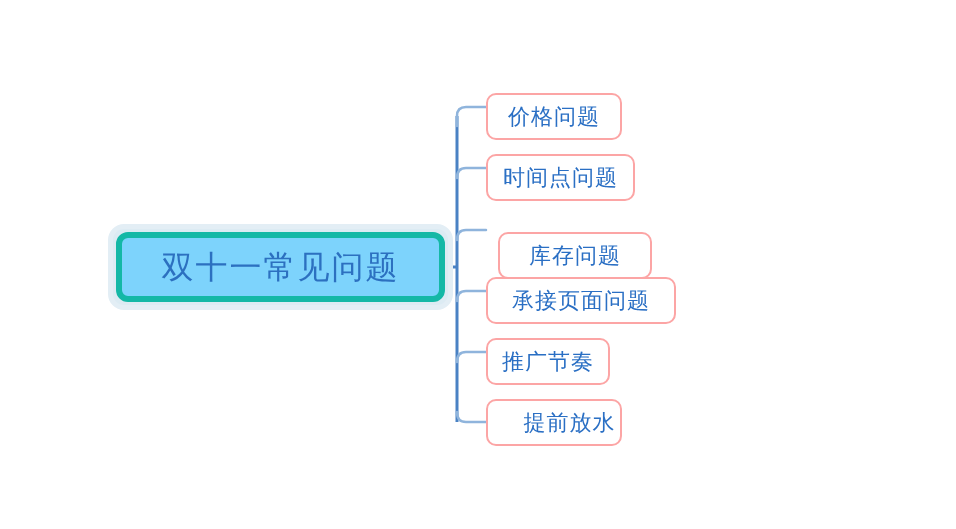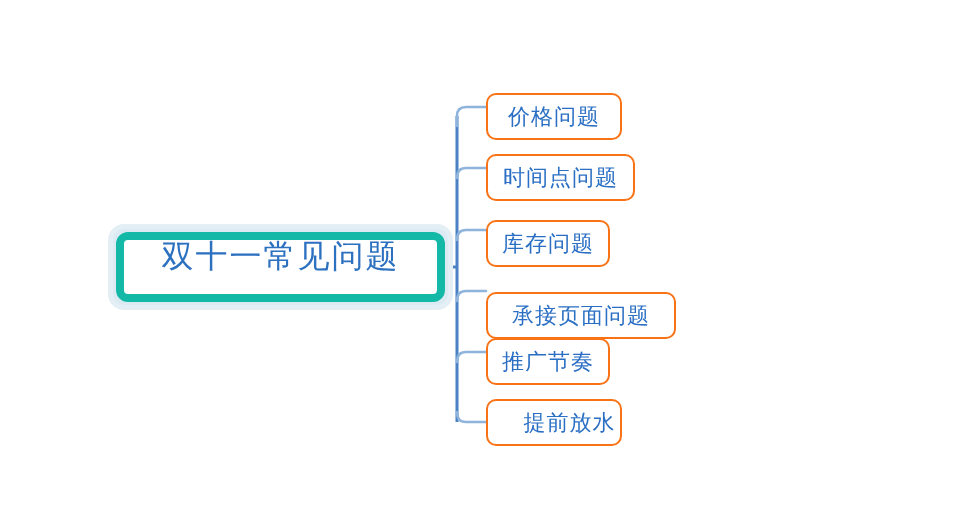--- a/index.html
+++ b/index.html
@@ -42,42 +42,43 @@
     align-items: center;
     justify-content: center;
   }
   .root-inner {
     position: absolute;
     left: 3px;
     top: 3px;
     right: 3px;
     bottom: 3px;
     box-sizing: border-box;
-    border: 8px solid #14b8a6;
+    border: 6px solid #14b8a6;
     border-radius: 12px;
-    background: #ffffff;
+    background: #7dd3fc;
     display: flex;
+    align-items: center;
     justify-content: center;
   }
   .root-label {
     position: relative;
     color: #2c70c0;
     font-size: 32px;
     letter-spacing: 2px;
     line-height: 1;
     white-space: nowrap;
   }
 
   
   .child-node {
     position: absolute;
     box-sizing: border-box;
     height: 47px;
     background: #ffffff;
-    border: 2px solid #f97316;
+    border: 2px solid #fca5a5;
     border-radius: 10px;
     display: flex;
     align-items: center;
     justify-content: center;
     left: 486px;
   }
   .child-label {
     color: #2a6fc4;
     font-size: 22px;
     letter-spacing: 1px;
@@ -116,25 +117,25 @@
   </div>
 
   <div class="child-node" style="top:93px; width:136px;">
     <span class="child-label">价格问题</span>
   </div>
 
   <div class="child-node" style="top:154px; width:149px;">
     <span class="child-label">时间点问题</span>
   </div>
 
-  <div class="child-node" style="top:220px; width:124px;">
+  <div class="child-node" style="top:232px; width:154px;margin-left:12px;">
     <span class="child-label">库存问题</span>
   </div>
 
-  <div class="child-node" style="top:292px; width:190px;">
+  <div class="child-node" style="top:277px; width:190px;">
     <span class="child-label">承接页面问题</span>
   </div>
 
   <div class="child-node" style="top:338px; width:124px;">
     <span class="child-label">推广节奏</span>
   </div>
 
   <div class="child-node" style="top:399px; width:136px;padding-left:31px;">
     <span class="child-label">提前放水</span>
   </div>

